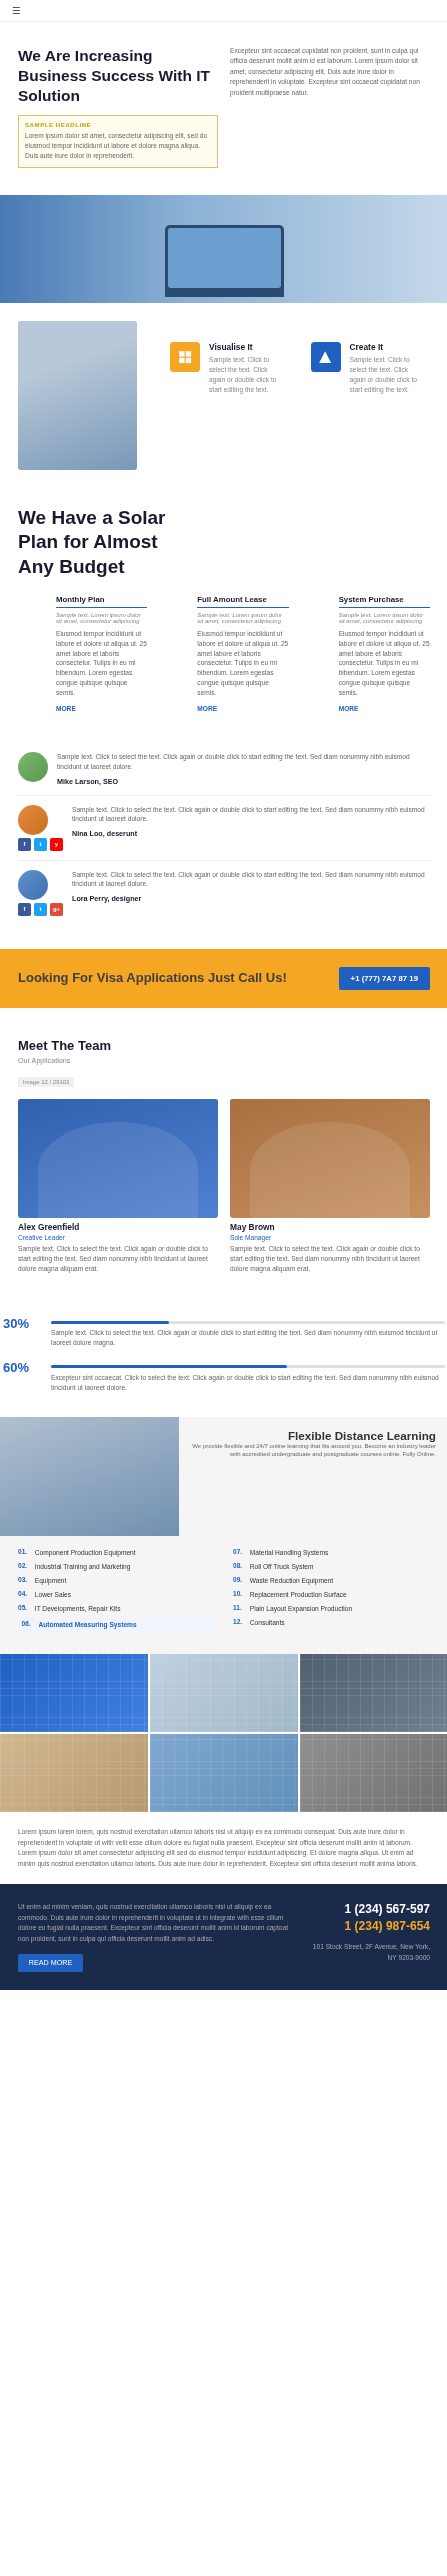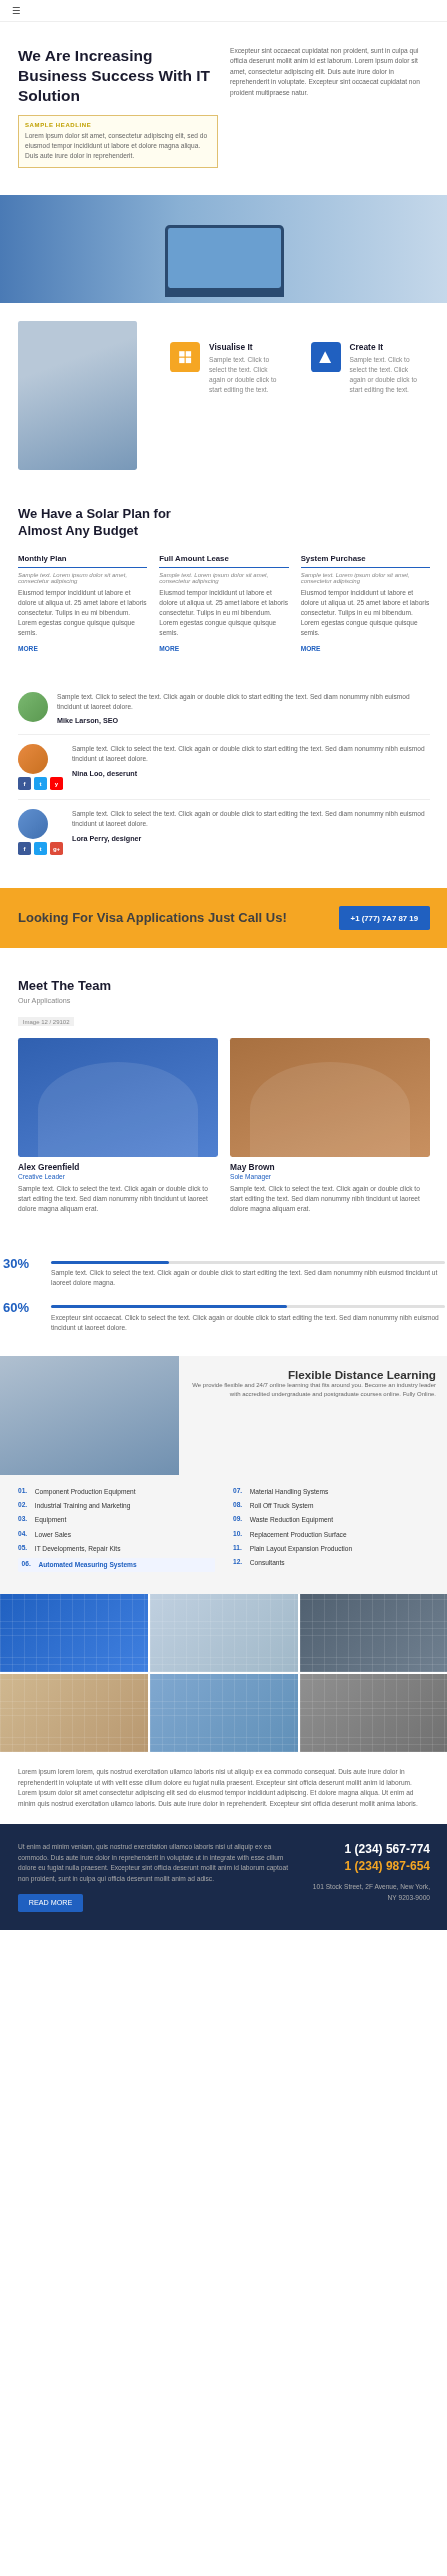--- a/index.html
+++ b/index.html
@@ -33,23 +33,23 @@
     .icon-cards { display: flex; gap: 12px; flex: 1; padding-left: 12px; padding-top: 12px; }
     .icon-card { display: flex; gap: 9px; align-items: flex-start; padding: 9px; }
     .icon-box { width: 30px; height: 30px; border-radius: 3.6px; display: flex; align-items: center; justify-content: center; font-size: 13px; flex-shrink: 0; }
     .icon-box.orange { background: #f5a623; }
     .icon-box.blue { background: #2060c0; }
     .icon-card-text h3 { font-size: 8.4px; font-weight: 700; color: #1a1a2e; margin-bottom: 3.6px; }
     .icon-card-text p { font-size: 6.6px; color: #888; line-height: 1.5; }
 
     
     .solar-section { padding: 18px 18px; }
-    .solar-section h2 { font-size: 13px; font-weight: 700; color: #1a1a2e; margin-bottom: 15px; line-height: 1.3; max-width: 179px; }
+    .solar-section h2 { font-size: 19px; font-weight: 700; color: #1a1a2e; margin-bottom: 15px; line-height: 1.3; max-width: 179px; }
     .plans-row { display: flex; gap: 12px; }
-    .plan-card { flex: 1; }
+    .plan-card { flex: 1; margin-left: 38px; }
     .plan-card h3 { font-size: 7.8px; font-weight: 700; color: #1a1a2e; margin-bottom: 3.6px; border-bottom: 1.2px solid #2060c0; padding-bottom: 3.6px; }
     .plan-meta { font-size: 6px; color: #888; font-style: italic; margin-bottom: 4.8px; }
     .plan-desc { font-size: 6.6px; color: #666; line-height: 1.5; margin-bottom: 6px; }
     .more-link { font-size: 6.6px; color: #2060c0; font-weight: bold; text-decoration: none; }
 
     
     .testimonials { padding: 12px 18px; }
     .testimonial-item { display: flex; gap: 9px; padding: 9px 0; border-bottom: 0.6px solid #eee; align-items: flex-start; }
     .testimonial-item:last-child { border-bottom: none; }
     .avatar { width: 30px; height: 30px; border-radius: 50%; flex-shrink: 0; }
@@ -398,19 +398,19 @@
 <div class="bottom-text">
   <p>Lorem ipsum lorem lorem, quis nostrud exercitation ullamco laboris nisi ut aliquip ex ea commodo consequat. Duis aute irure dolor in reprehenderit in voluptate ut with velit esse cillum dolore eu fugiat nulla praesent. Excepteur sint officia deserunt mollit anim id laborum. Lorem ipsum dolor sit amet consectetur adipiscing elit sed do eiusmod tempor incididunt adipiscing. Et dolore magna aliqua. Ut enim ad minim quis nostrud exercitation ullamco laboris. Duis aute irure dolor in reprehenderit. Excepteur sint officia deserunt mollit anima laboris.</p>
 </div>
 
 <div class="contact-footer">
   <div class="contact-left">
     <p>Ut enim ad minim veniam, quis nostrud exercitation ullamco laboris nisi ut aliquip ex ea commodo. Duis aute irure dolor in reprehenderit in voluptate ut in integrate with esse cillum dolore eu fugiat nulla praesent. Excepteur sint officia deserunt mollit anim id laborum captoat non proident, sunt in culpa qui officia deserunt mollit anim ad adisc.</p>
     <button class="read-more-btn">READ MORE</button>
   </div>
   <div class="contact-right">
-    <div class="phone-num">1 (234) 567-774</div>
+    <div class="phone-num">1 (234) 567-597</div>
     <div class="phone-num2">1 (234) 987-654</div>
     <div class="contact-addr">101 Stock Street, 2F Avenue,
 New York, NY 9203-9000</div>
   </div>
 </div>
 
 
 </body></html>

